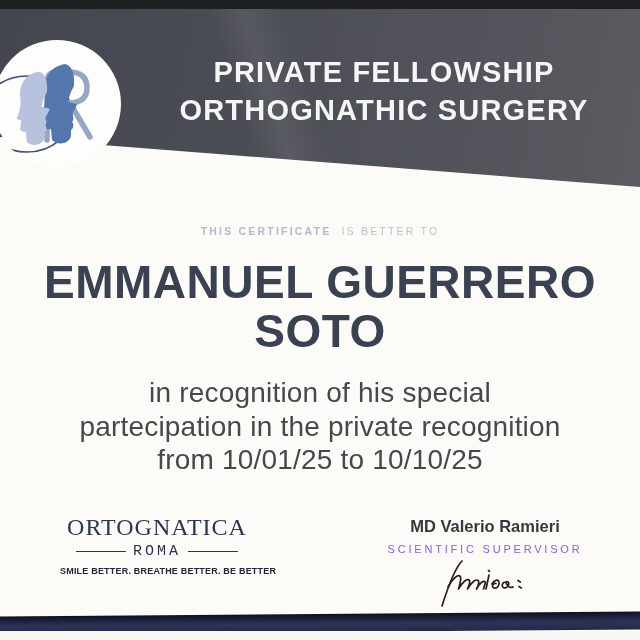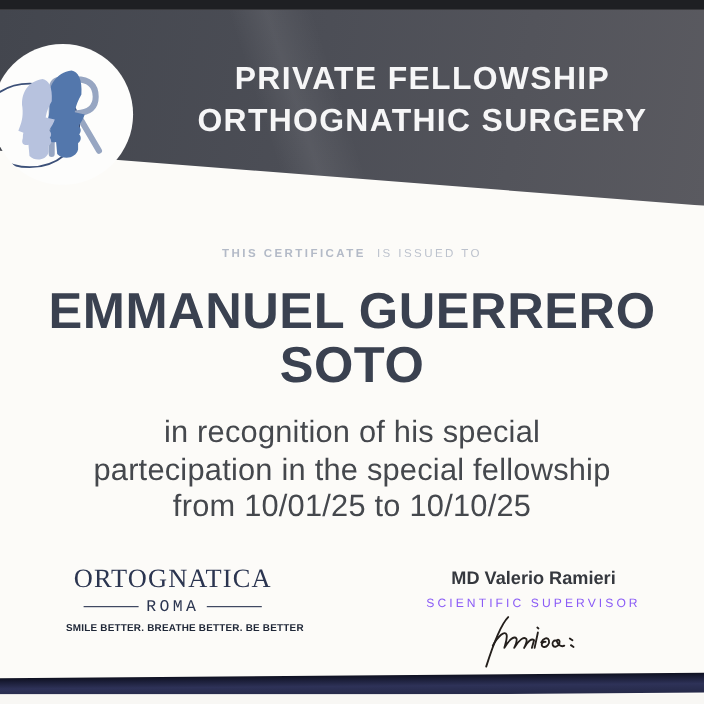--- a/index.html
+++ b/index.html
@@ -115,31 +115,31 @@
         <path d="M 28 2 C 14 4 6 16 8 30 C 9 40 7 46 4 53 L 9 55 C 8 58 9 60 8 62
                  C 7 66 10 68 14 67 L 15 78 C 21 84 32 82 34 74 L 34 68
                  C 37 66 37 62 35 60 C 37 58 37 54 34 53 C 37 49 39 45 40 42
                  L 31 40 C 32 34 34 29 37 24 C 38 10 34 3 28 2 Z" fill="#b7c2de"></path>
       </g>
     </svg>
   </div>
 
   <div class="issued-line">
     <span class="issued-strong">THIS CERTIFICATE</span>
-    <span class="issued-rest">IS ISSUED TO</span>
+    <span class="issued-rest">IS BETTER TO</span>
   </div>
 
   <div class="name-block">
     <div>EMMANUEL GUERRERO</div>
     <div>SOTO</div>
   </div>
 
   <div class="body-block">
     <div>in recognition of his special</div>
-    <div>partecipation in the special fellowship</div>
+    <div>partecipation in the private recognition</div>
     <div>from 10/01/25 to 10/10/25</div>
   </div>
 
   <div class="footer-left">
     <div class="brand-word">ORTOGNATICA</div>
     <div class="roma-row">
       <span class="roma-rule"></span>
       <span class="roma-text">ROMA</span>
       <span class="roma-rule"></span>
     </div>

